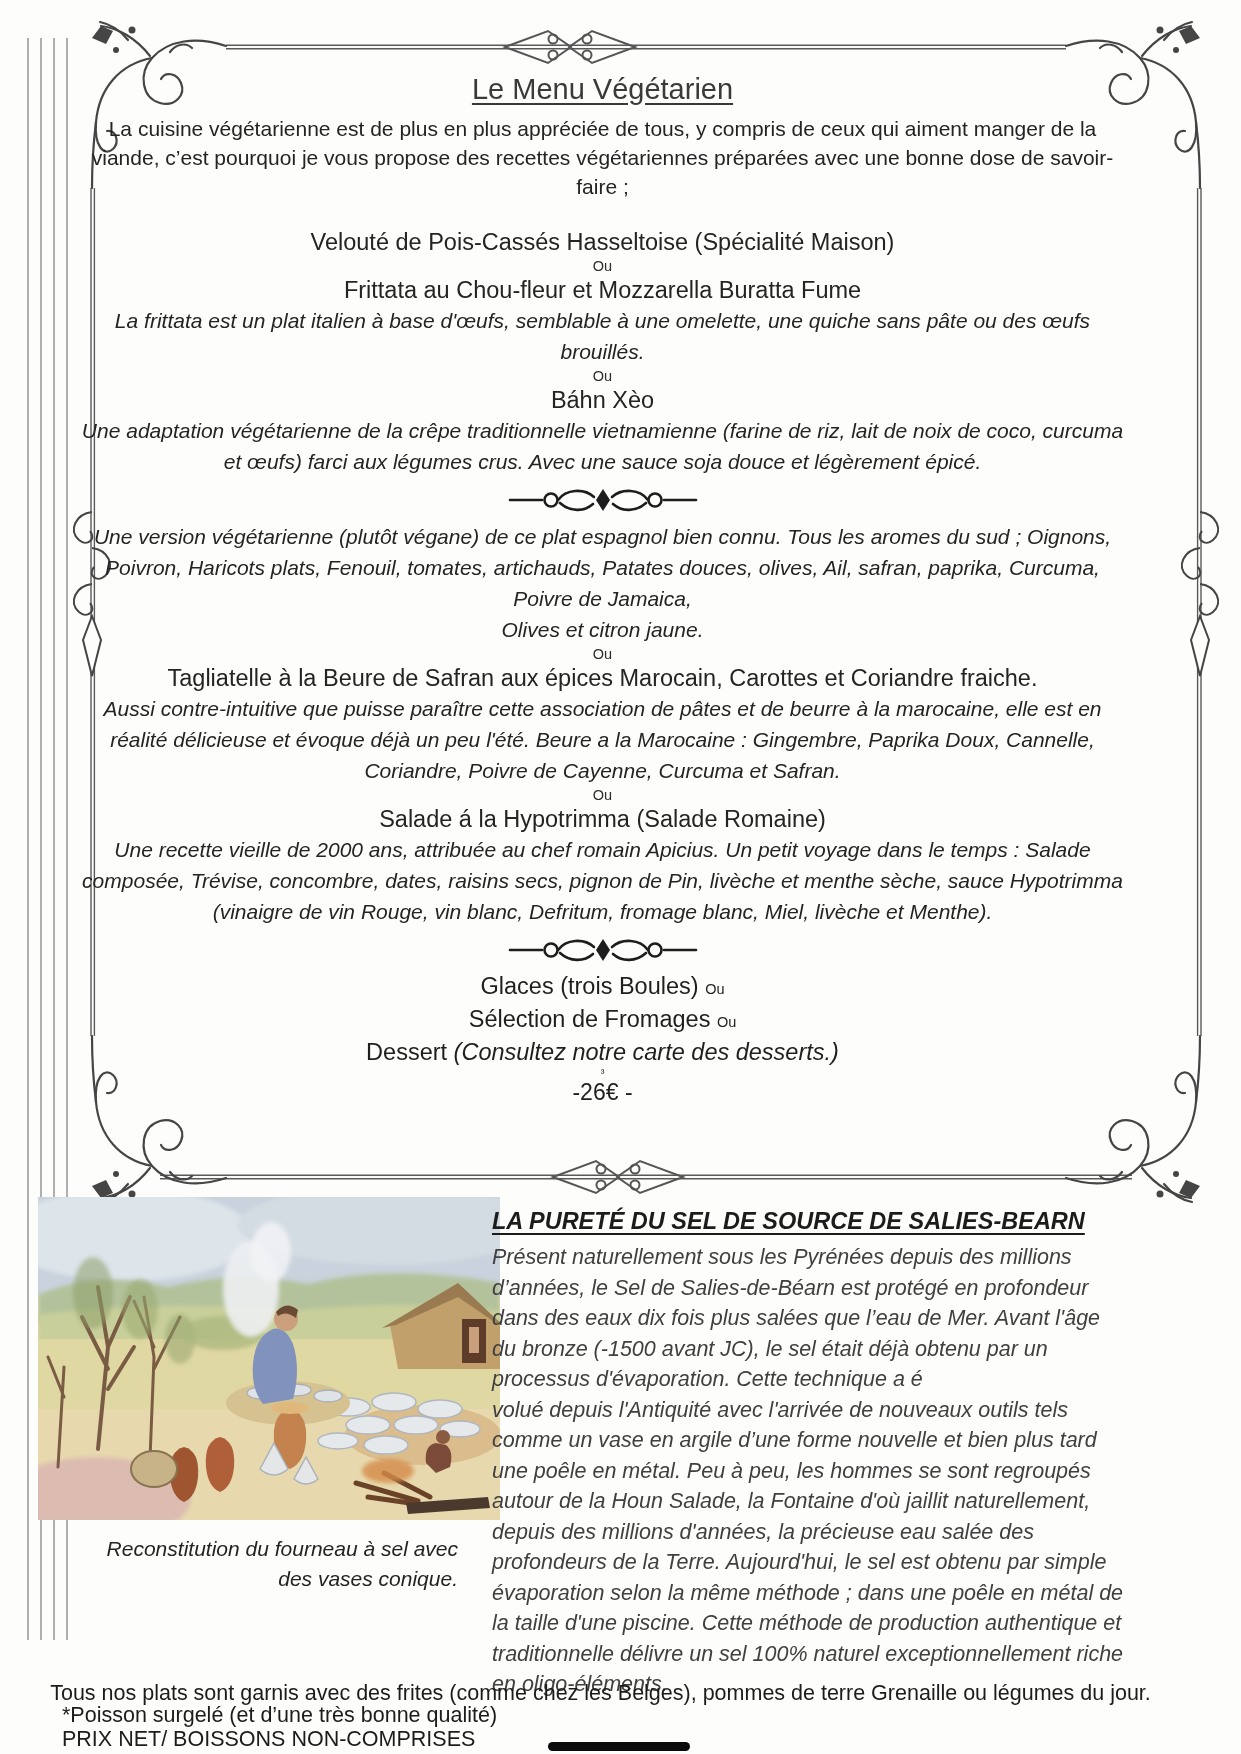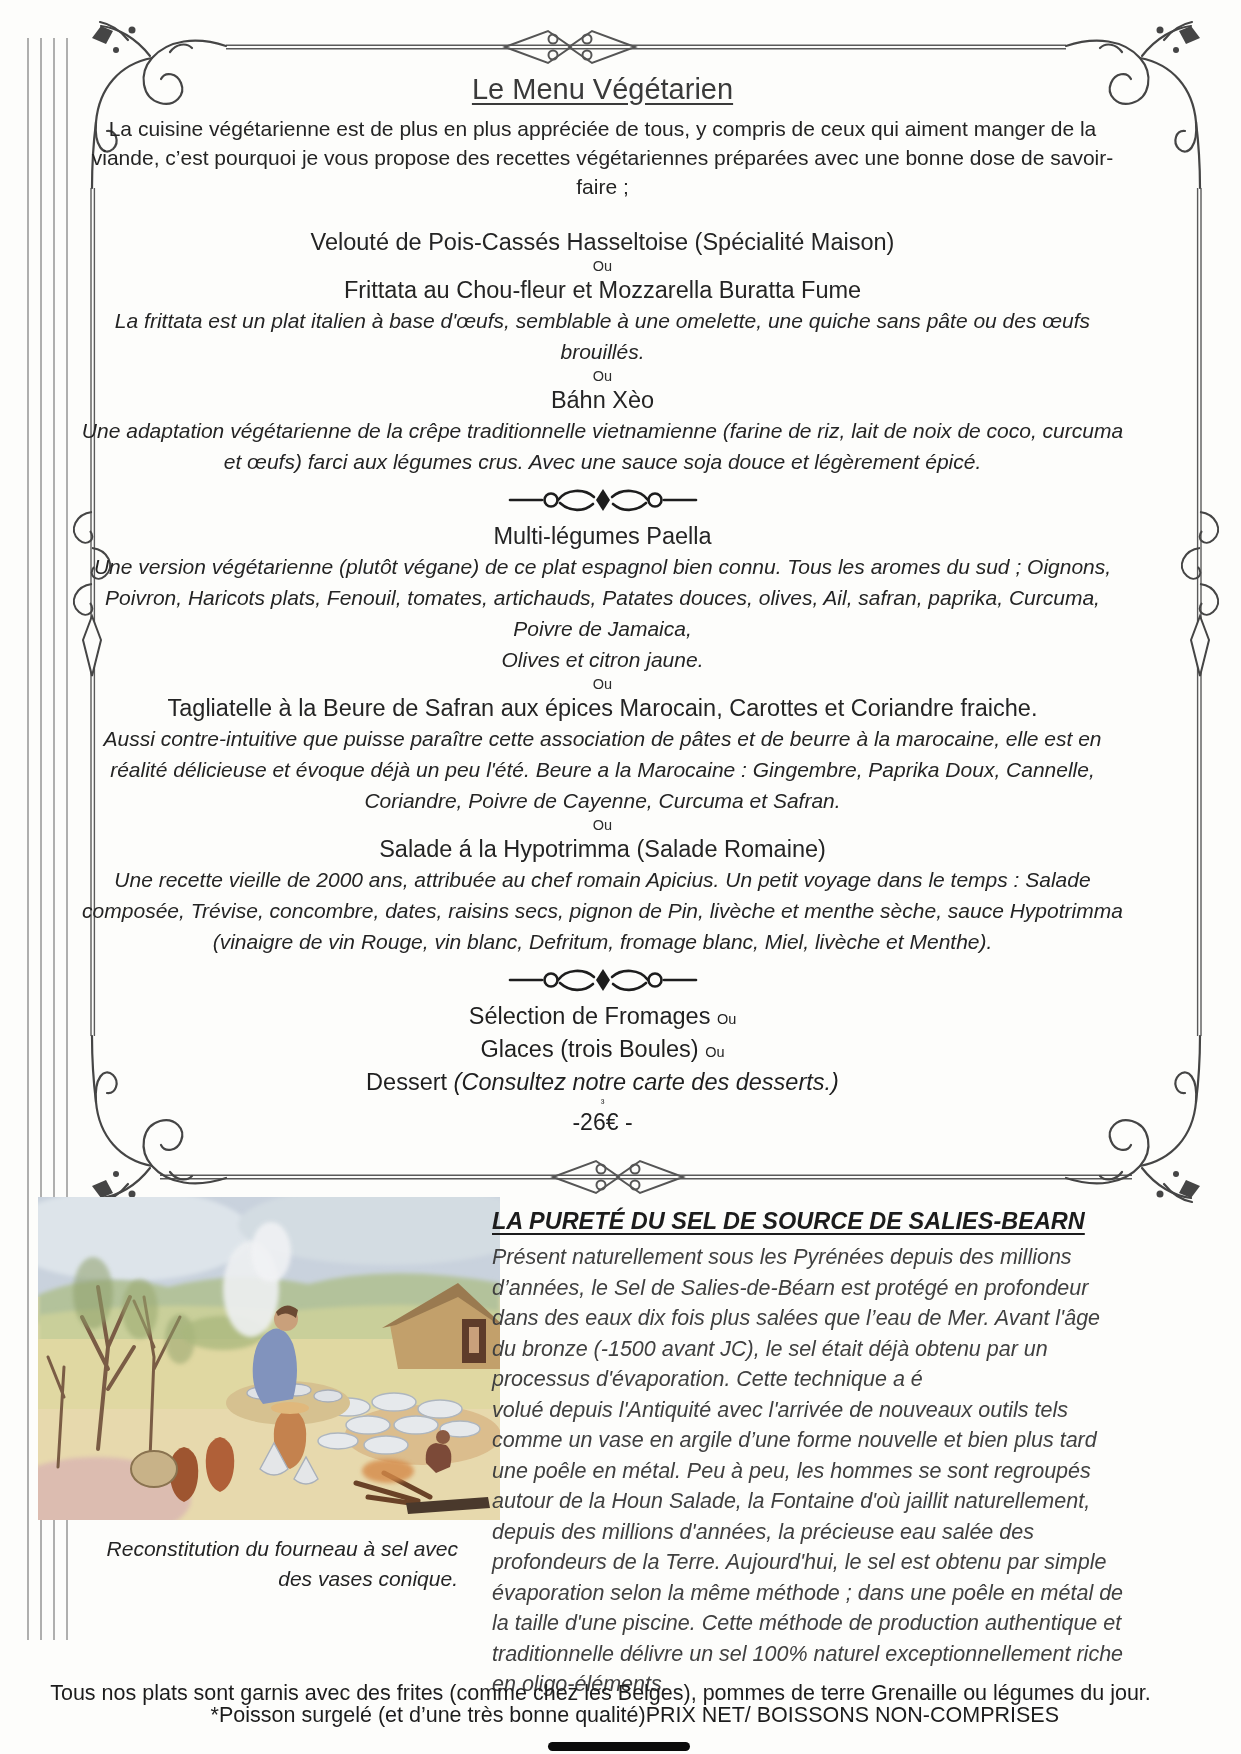--- a/index.html
+++ b/index.html
@@ -33,21 +33,21 @@
                     text-align:right; padding:0 42px; color:#242424;}
   .article { position:absolute; left:492px; top:1205px; width:632px; }
   .article-title { font-style:italic; font-weight:700; font-size:23.5px; line-height:32px;
                    text-decoration:underline; text-underline-offset:4px; margin-bottom:5px; color:#1c1c1c;}
   .article-body { font-style:italic; font-size:21.5px; line-height:30.5px; white-space:pre-line; color:#404040;}
 
   
   .footer-line1 { position:absolute; top:1681px; left:0; right:40px; text-align:center;
                   font-size:21.5px; line-height:24px; white-space:nowrap; color:#1c1c1c;}
   .footer-line2 { position:absolute; top:1703px; left:62px; right:182px;
-                  display:flex; justify-content:flex-end; font-size:21.5px; line-height:24px; color:#1c1c1c;}
+                  display:flex; justify-content:flex-start; font-size:21.5px; line-height:24px; color:#1c1c1c;flex-direction:column;}
   .home-bar { position:absolute; left:548px; top:1742px; width:142px; height:9px;
               background:#0b0b0b; border-radius:5px; }
 </style>
 </head>
 <body>
 
 <div class="page">
 
   <svg class="frame-svg" viewBox="0 0 1241 1754" xmlns="http://www.w3.org/2000/svg">
     <defs>
@@ -138,21 +138,20 @@
           <polygon points="95,3 102,14 95,25 88,14" fill="#1d1d1d" stroke="none"></polygon>
           <path d="M140,14 C132,3 114,2 104,11"></path>
             <path d="M138,17 C128,26 114,26 105,18"></path>
           <circle cx="147" cy="14" r="6.5"></circle>
             <path d="M156,14 H188"></path>
         </g>
       </svg>
     </div>
 
     <div class="dish">
-      <div class="dish-name">Multi-légumes Paella</div>
       <div class="dish-desc">Une version végétarienne (plutôt végane) de ce plat espagnol bien connu. Tous les aromes du sud ; Oignons, Poivron, Haricots plats, Fenouil, tomates, artichauds, Patates douces, olives, Ail, safran, paprika, Curcuma, Poivre de Jamaica,
 Olives et citron jaune.</div>
     </div>
     <div class="or">Ou</div>
 
     <div class="dish">
       <div class="dish-name">Tagliatelle à la Beure de Safran aux épices Marocain, Carottes et Coriandre fraiche.</div>
       <div class="dish-desc">Aussi contre-intuitive que puisse paraître cette association de pâtes et de beurre à la marocaine, elle est en réalité délicieuse et évoque déjà un peu l'été. Beure a la Marocaine : Gingembre, Paprika Doux, Cannelle, Coriandre, Poivre de Cayenne, Curcuma et Safran.</div>
     </div>
     <div class="or">Ou</div>
@@ -172,25 +171,25 @@
           <polygon points="95,3 102,14 95,25 88,14" fill="#1d1d1d" stroke="none"></polygon>
           <path d="M140,14 C132,3 114,2 104,11"></path>
             <path d="M138,17 C128,26 114,26 105,18"></path>
           <circle cx="147" cy="14" r="6.5"></circle>
             <path d="M156,14 H188"></path>
         </g>
       </svg>
     </div>
 
     <div class="dessert-line">
+      <span>Glaces (trois Boules)</span>
+      <span class="or-inline">Ou</span>
+    </div>
+    <div class="dessert-line">
       <span>Sélection de Fromages</span>
-      <span class="or-inline">Ou</span>
-    </div>
-    <div class="dessert-line">
-      <span>Glaces (trois Boules)</span>
       <span class="or-inline">Ou</span>
     </div>
     <div class="dessert-line">
       <span>Dessert </span><span class="dessert-note">(Consultez notre carte des desserts.)</span>
     </div>
 
     <div class="price-mark">³</div>
     <div class="price">-26€ -</div>
   </main>
 

